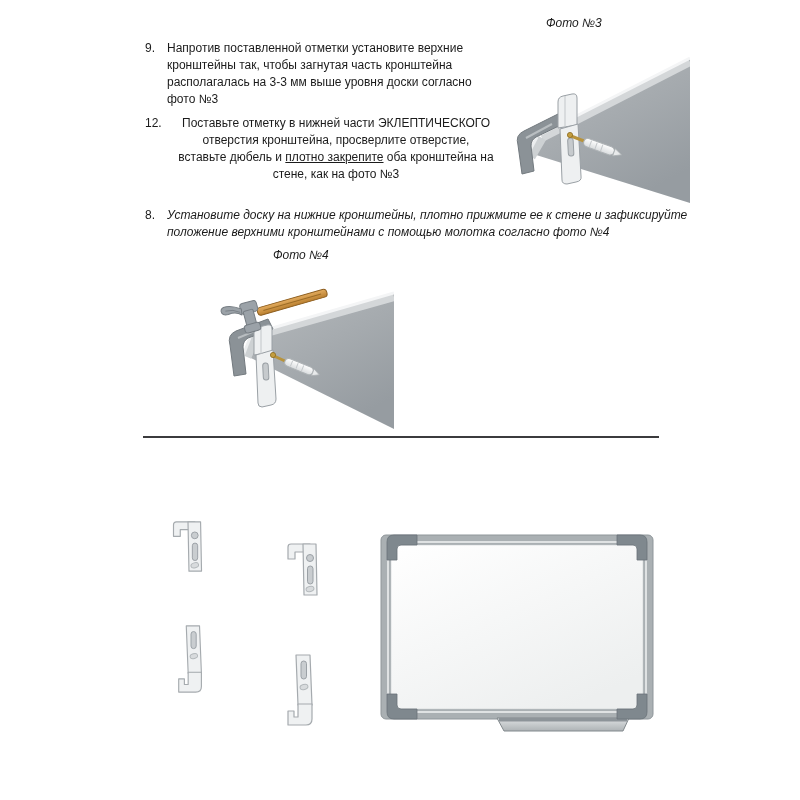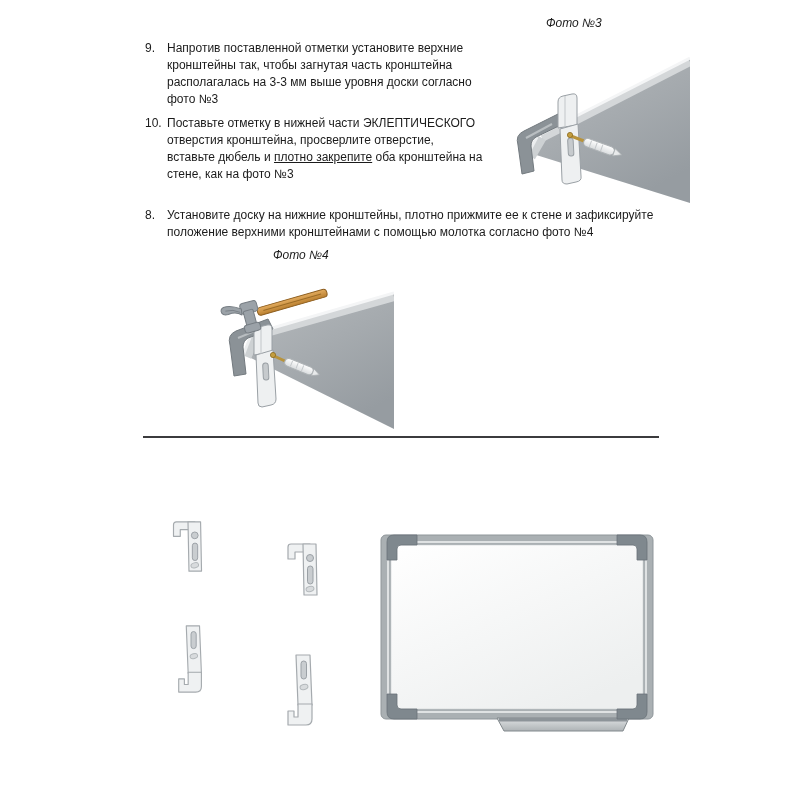--- a/index.html
+++ b/index.html
@@ -21,22 +21,22 @@
 
 <div class="instruction" style="left:145px;top:40px;width:352px;">
   <span class="num">9.</span>
   <div class="text" style="width:330px;">Напротив поставленной отметки установите верхние
 кронштейны так, чтобы загнутая часть кронштейна
 располагалась на 3-3 мм выше уровня доски согласно
 фото №3</div>
 </div>
 
 <div class="instruction" style="left:145px;top:115px;width:360px;">
-  <span class="num">10.</span>
-  <div class="text" style="width:338px;"><span>Поставьте отметку в нижней части ЭКЛЕПТИЧЕСКОГО
+  <span class="num">12.</span>
+  <div class="text" style="width:338px;text-align:center;"><span>Поставьте отметку в нижней части ЭКЛЕПТИЧЕСКОГО
 отверстия кронштейна, просверлите отверстие,
 вставьте дюбель и </span><span class="underlined">плотно закрепите</span><span> оба кронштейна на
 стене, как на фото №3</span></div>
 </div>
 
 <div class="abs" style="left:478px;top:50px;width:212px;height:155px;">
   <svg width="212" height="155" viewBox="0 0 212 155">
     <defs>
       <linearGradient id="bg3" x1="0" y1="0" x2="0.6" y2="1">
         <stop offset="0" stop-color="#b6babd"></stop>
@@ -71,21 +71,21 @@
       <line x1="113" y1="88" x2="113" y2="95" stroke="#c3c7ca"></line>
       <line x1="119" y1="88" x2="119" y2="95" stroke="#c3c7ca"></line>
       <line x1="125" y1="88" x2="125" y2="95" stroke="#c3c7ca"></line>
       <polygon points="138,87.5 146,91.2 138,95.2" fill="#e8eaeb" stroke="#adb2b5" stroke-width="0.8"></polygon>
     </g>
   </svg>
 </div>
 
 <div class="instruction" style="left:145px;top:207px;width:560px;">
   <span class="num">8.</span>
-  <div class="text" style="width:538px;">Установите доску на нижние кронштейны, плотно прижмите ее к стене и зафиксируйте
+  <div class="text" style="width:538px;font-style:italic;">Установите доску на нижние кронштейны, плотно прижмите ее к стене и зафиксируйте
 положение верхними кронштейнами с помощью молотка согласно фото №4</div>
 </div>
 
 <div class="photo-label" style="left:273px;top:248px;">Фото №4</div>
 
 <div class="abs" style="left:192px;top:283px;width:202px;height:146px;">
   <svg width="202" height="146" viewBox="0 0 202 146">
     <defs>
       <linearGradient id="bg4" x1="0" y1="0" x2="0.6" y2="1">
         <stop offset="0" stop-color="#b6babd"></stop>

